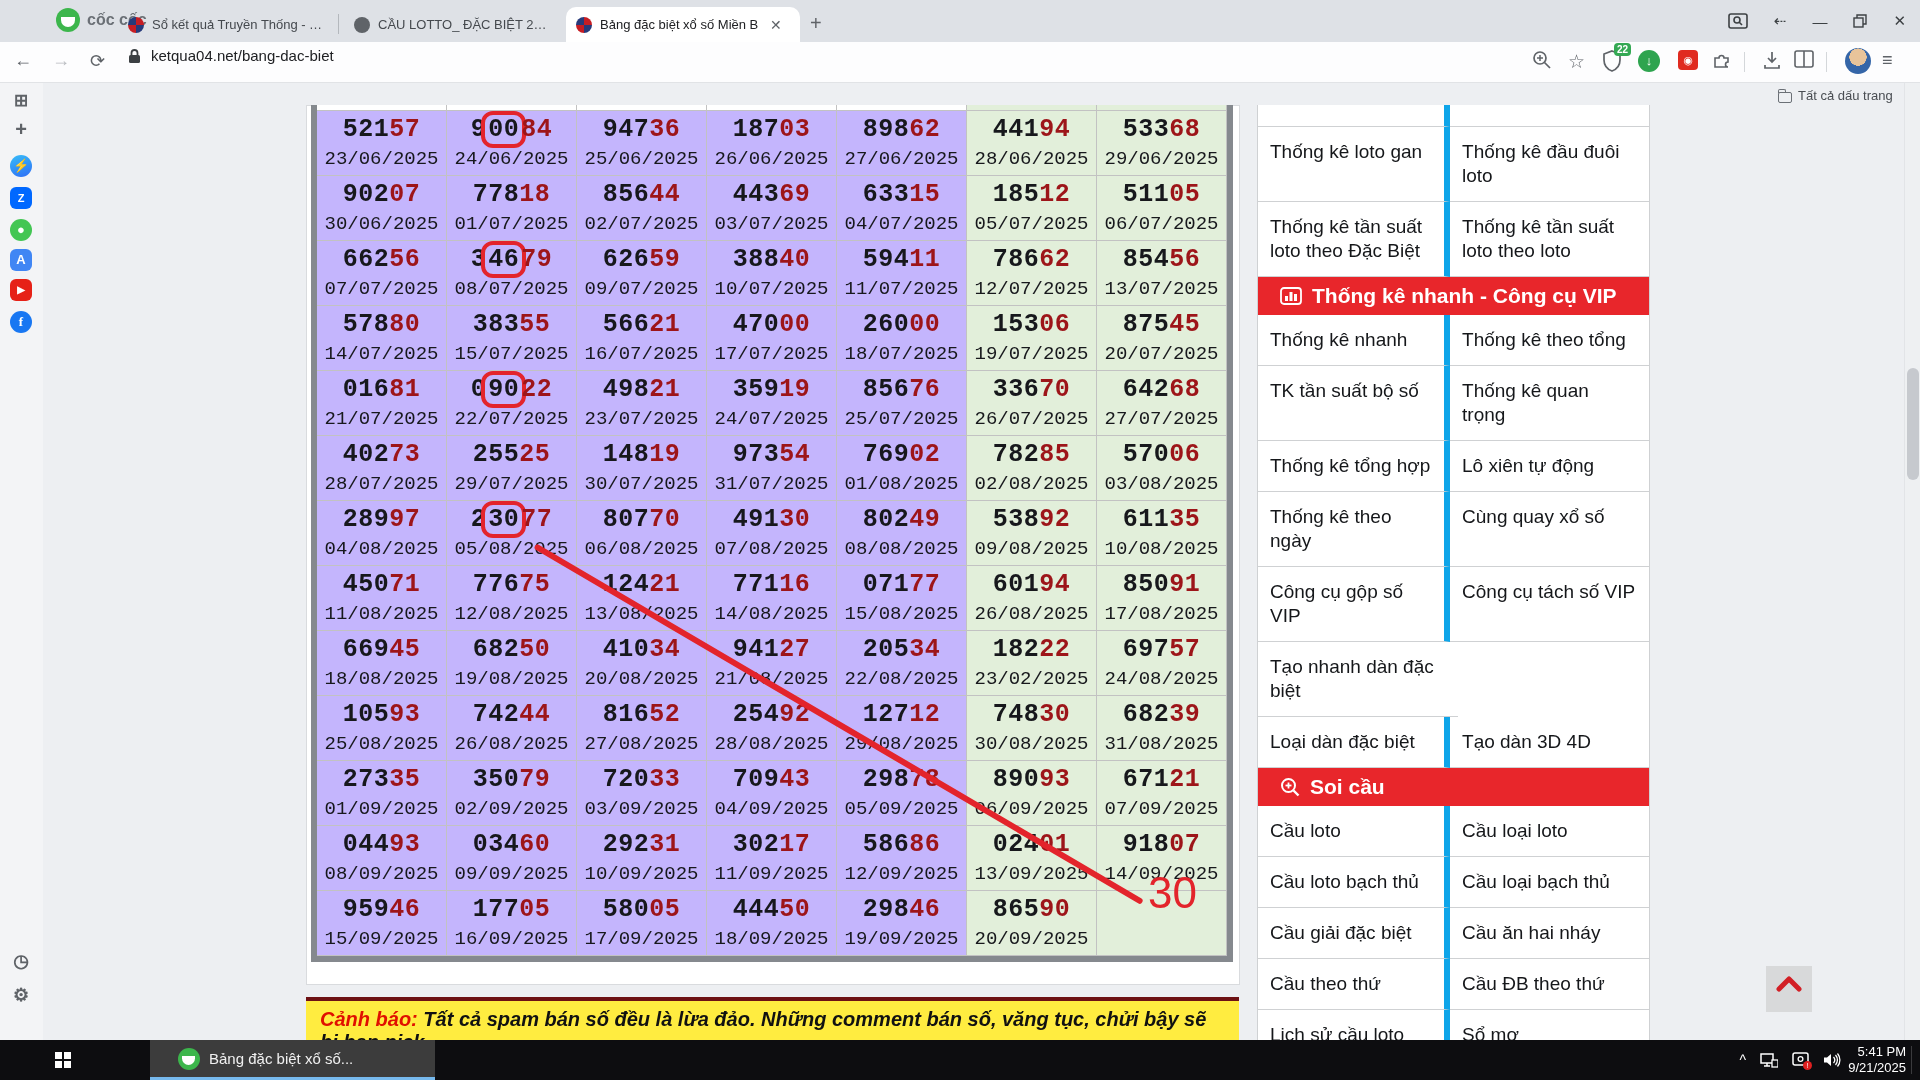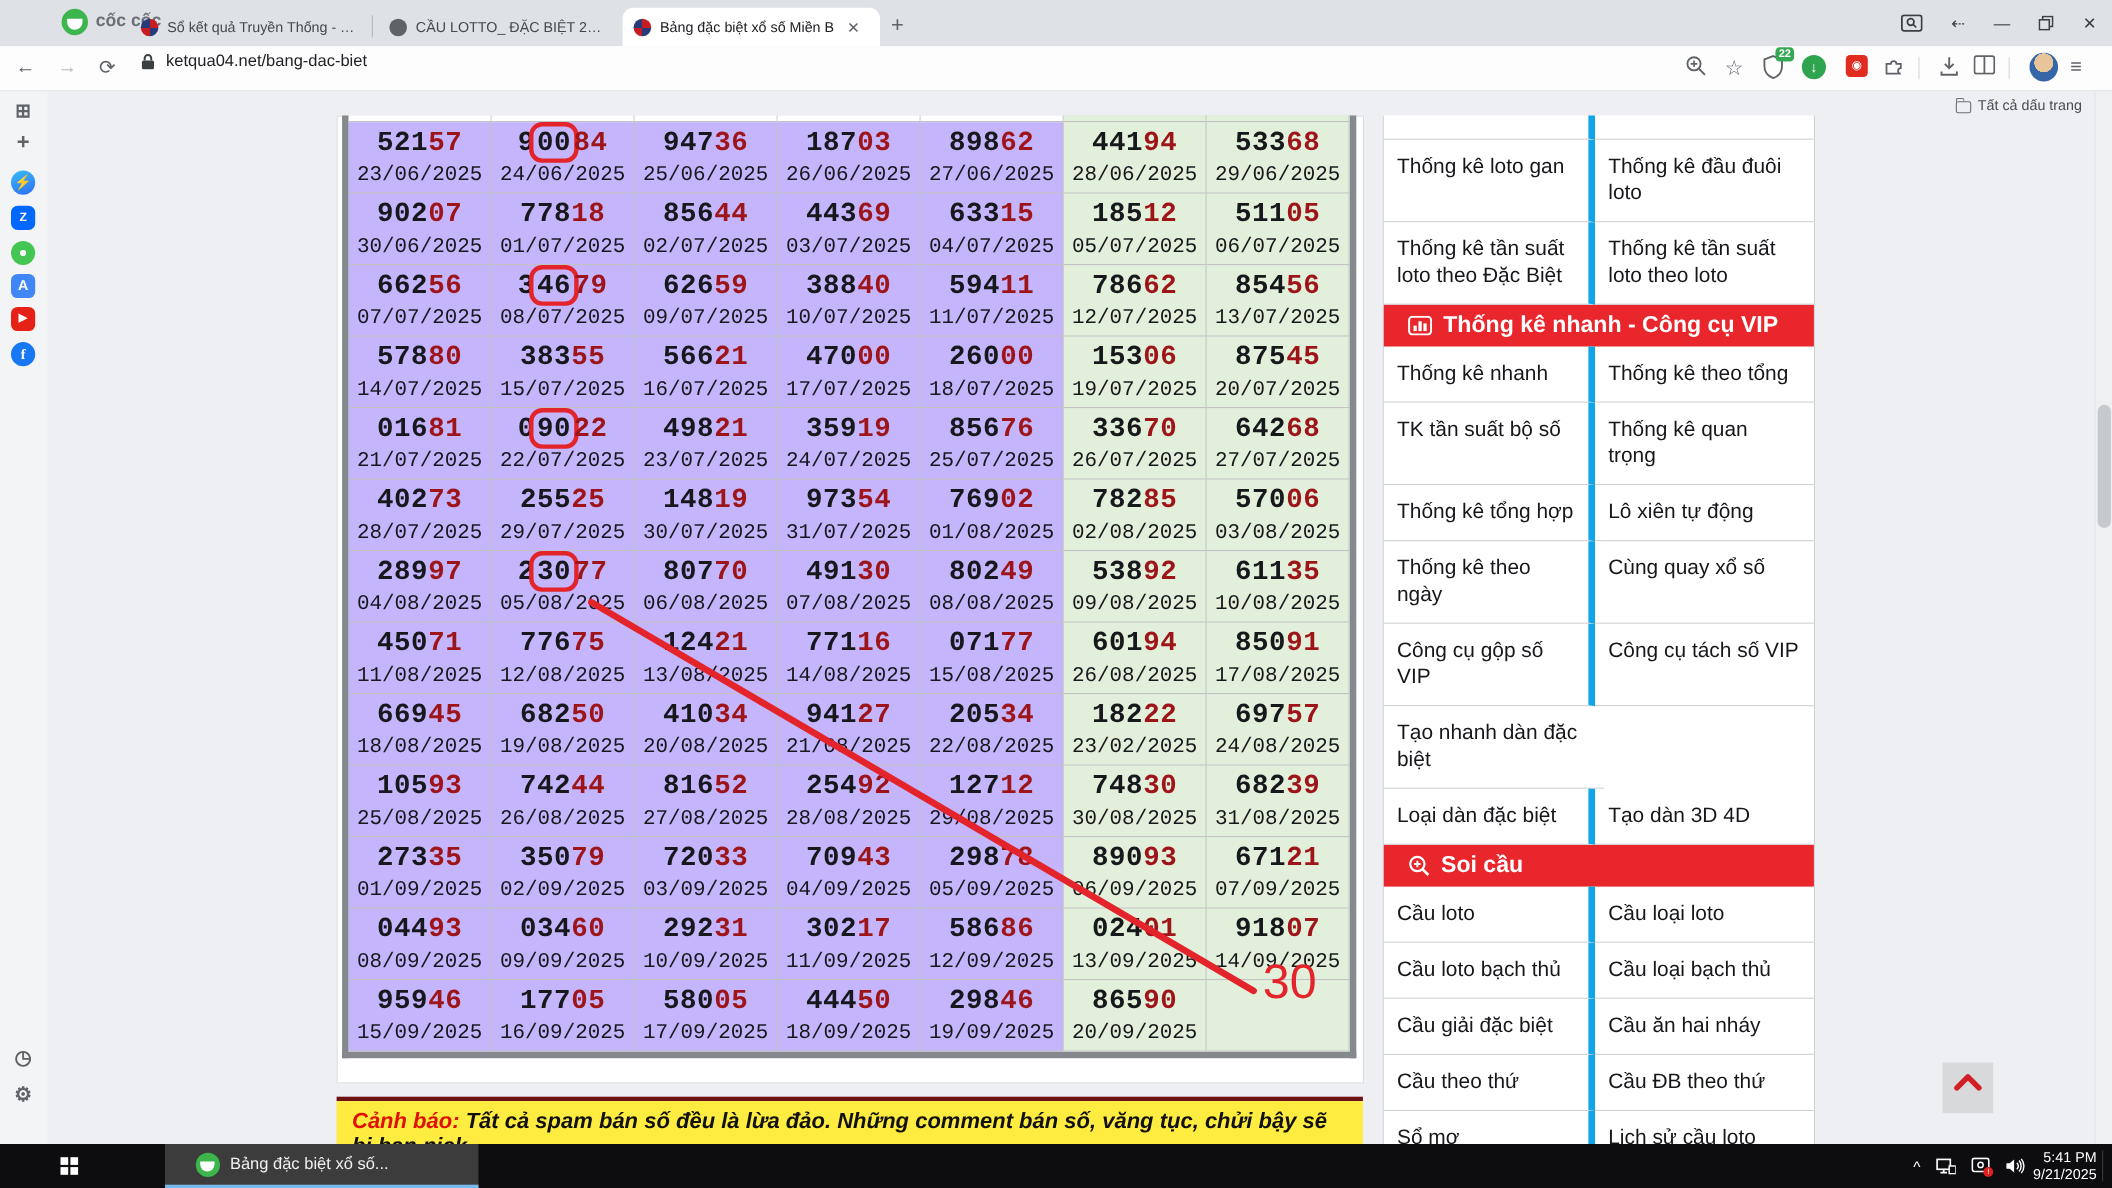--- a/index.html
+++ b/index.html
@@ -688,22 +688,22 @@
         </div>
         <div class="sb-row">
           <div class="sb-cell">Cầu giải đặc biệt</div>
           <div class="sb-cell">Cầu ăn hai nháy</div>
         </div>
         <div class="sb-row">
           <div class="sb-cell">Cầu theo thứ</div>
           <div class="sb-cell">Cầu ĐB theo thứ</div>
         </div>
         <div class="sb-row">
+          <div class="sb-cell">Lịch sử cầu loto</div>
           <div class="sb-cell">Sổ mơ</div>
-          <div class="sb-cell">Lịch sử cầu loto</div>
         </div>
         <div class="sb-row">
           <div class="sb-cell">Tạo phôi cầu tuần</div>
           <div class="sb-cell">Tạo phôi xổ số</div>
         </div>
       </div>
   </div>
 
   <div class="topbtn">
     <svg width="26" height="16" viewBox="0 0 26 16">

